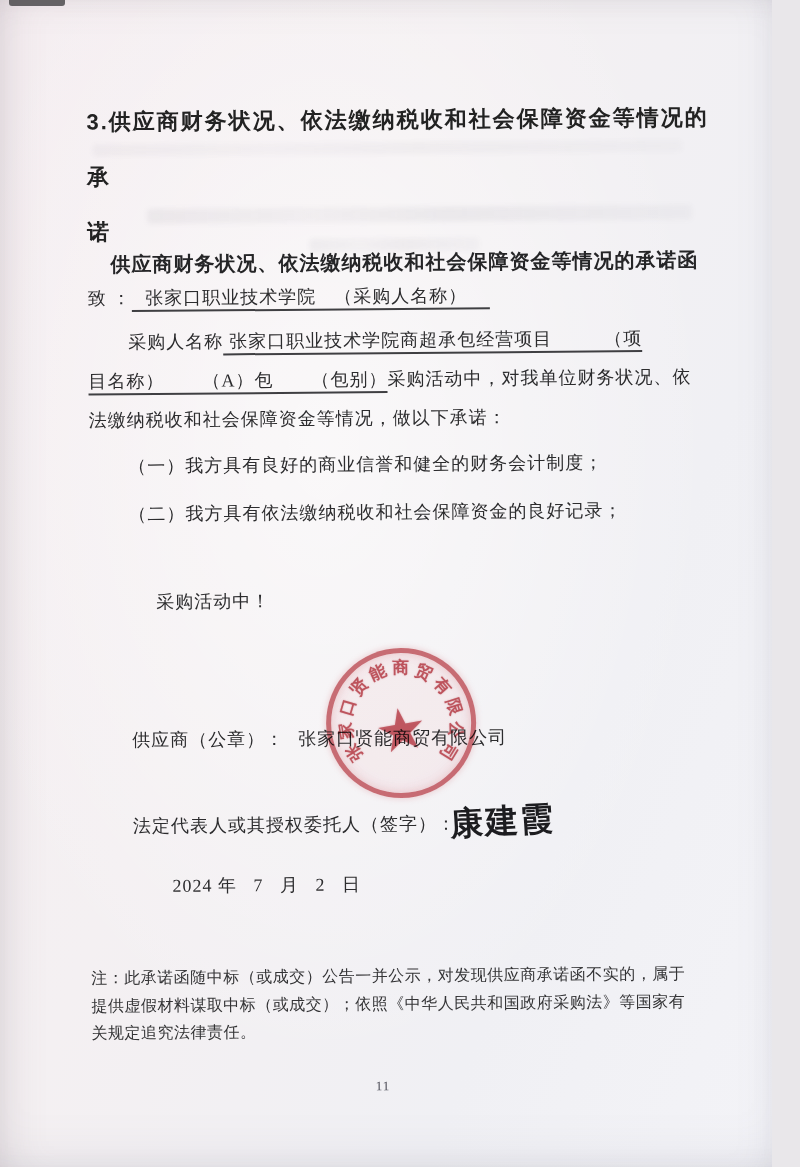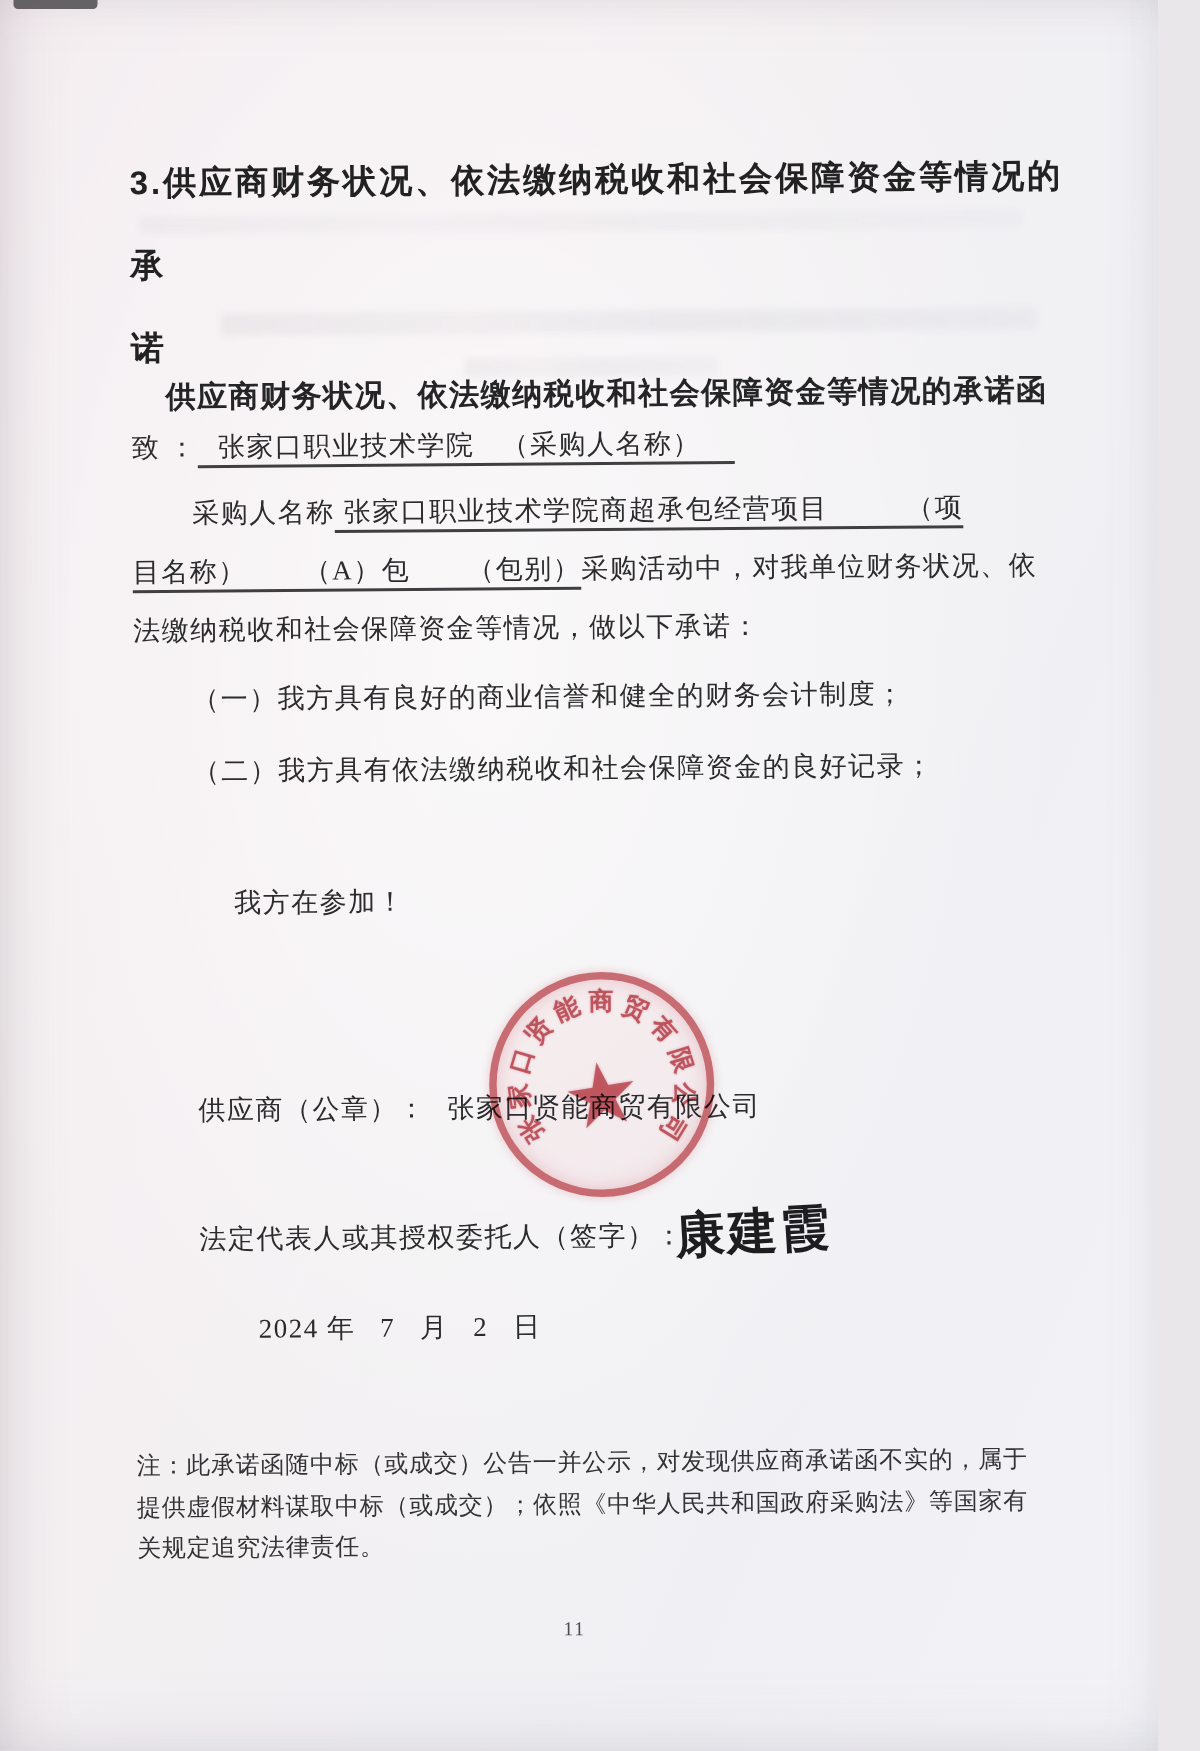--- a/index.html
+++ b/index.html
@@ -96,21 +96,21 @@
       </div>
       <div class="line" style="margin-top:13px;">
         <span class="u"><span>目名称）</span><span class="sp" style="width:38px;"></span><span>（A）包</span><span class="sp" style="width:38px;"></span><span>（包别）</span></span><span>采购活动中，对我单位财务状况、依</span>
       </div>
       <div class="line" style="margin-top:13px;">法缴纳税收和社会保障资金等情况，做以下承诺：</div>
     </div>
 
     <div class="blk line" style="left:129px;top:452px;">（一）我方具有良好的商业信誉和健全的财务会计制度；</div>
     <div class="blk line" style="left:129px;top:500px;">（二）我方具有依法缴纳税收和社会保障资金的良好记录；</div>
 
-    <div class="blk line" style="left:156px;top:588px;">我方在参加！</div>
+    <div class="blk line" style="left:156px;top:588px;">采购活动中！</div>
 
     <div class="blk line" style="left:131px;top:726px;">
       <span>供应商（公章）：</span><span class="sp" style="width:14px;"></span><span>张家口贤能商贸有限公司</span>
     </div>
 
     <div class="blk line" style="left:131px;top:797px;">
       <span>法定代表人或其授权委托人（签字）：</span><span class="sig">康建霞</span>
     </div>
 
     <div class="blk line pre" style="left:170px;top:872px;">2024 年   7   月   2   日</div>

